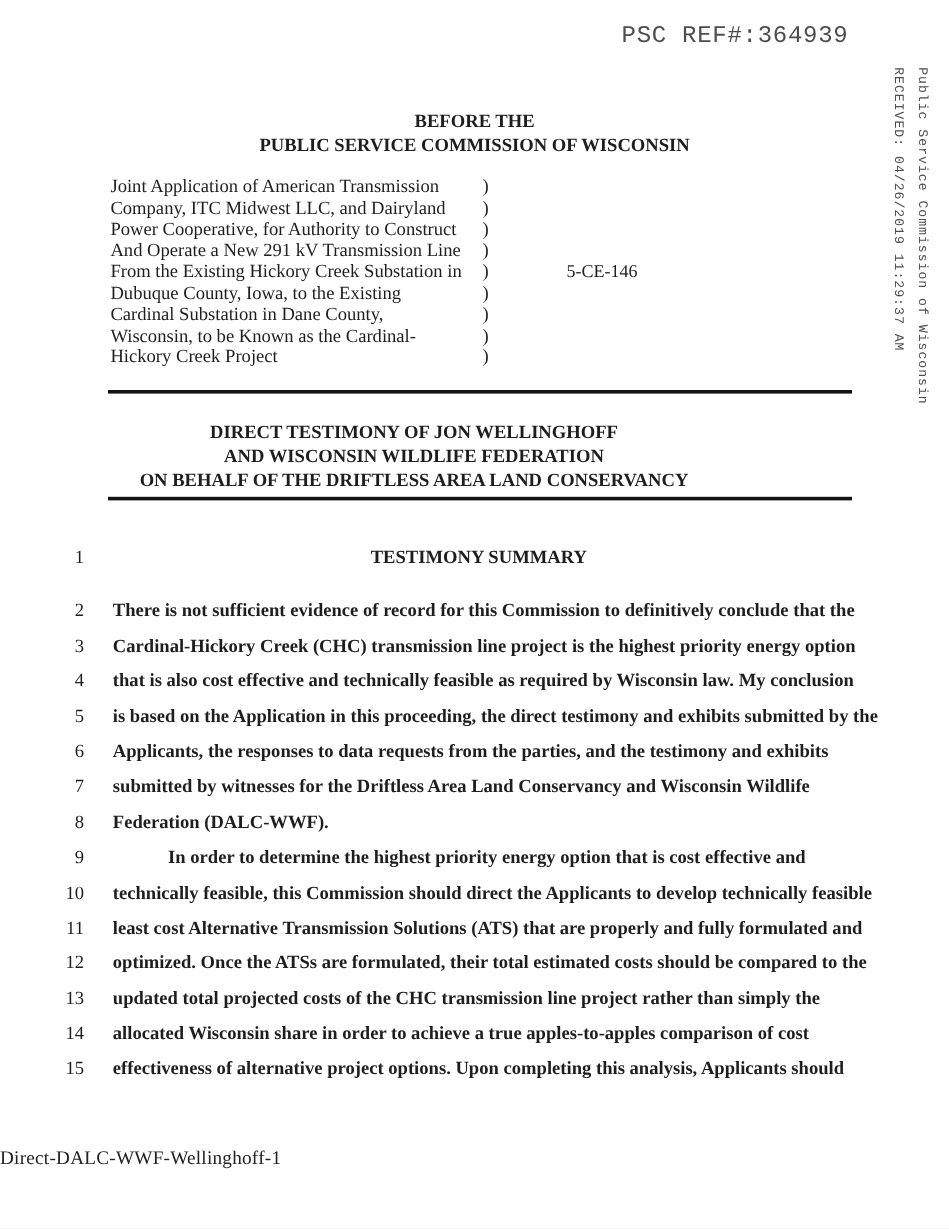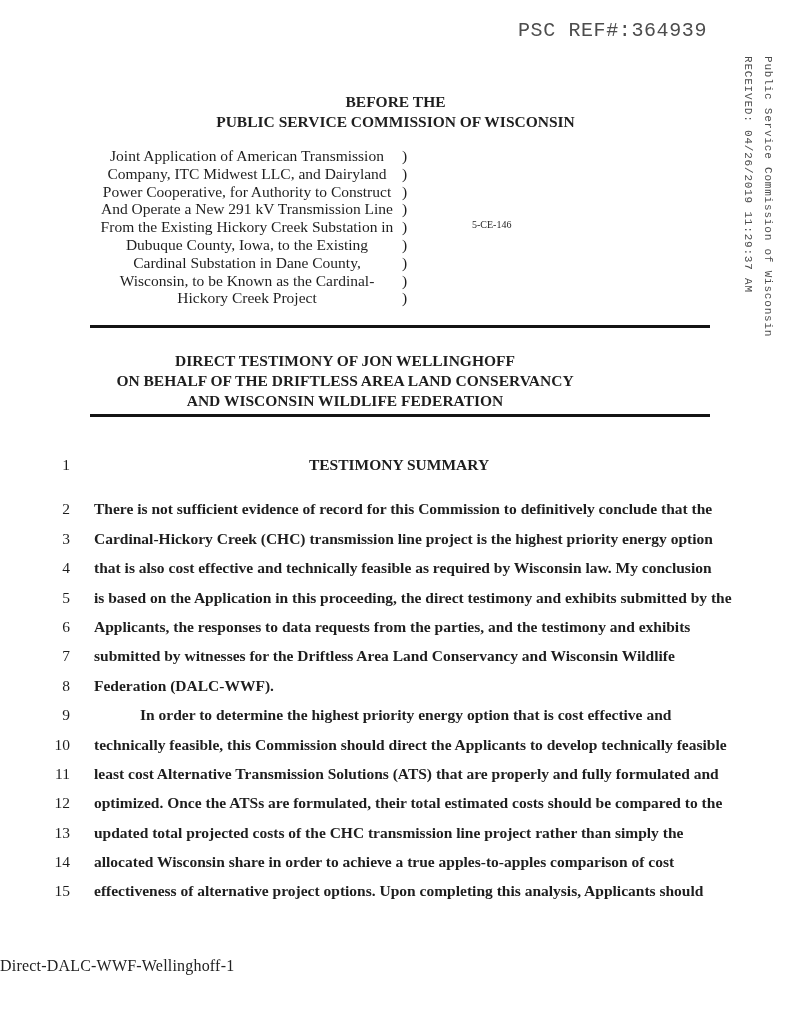--- a/index.html
+++ b/index.html
@@ -56,27 +56,27 @@
     left: 92px;
     width: 560px;
     font-size: 15.5px;
   }
   .cap-row {
     display: flex;
     height: 17.8px;
     line-height: 17.8px;
     white-space: nowrap;
   }
-  .cap-text { width: 310px; text-align: center; }
+  .cap-text { width: 310px; }
   .cap-paren { width: 20px; }
   .docket {
     position: absolute;
     left: 380px;
     top: 72px;
-    font-size: 10px;
+    font-size: 15px;
   }
   
   .rule {
     position: absolute;
     left: 90px;
     width: 620px;
     height: 3px;
     background: #141414;
   }
   .rule-top { top: 325px; }
@@ -190,22 +190,22 @@
       <span class="cap-text">Hickory Creek Project</span>
       <span class="cap-paren">)</span>
     </div>
     <span class="docket">5-CE-146</span>
   </div>
 
   <div class="rule rule-top"></div>
 
   <div class="doc-title">
     <div>DIRECT TESTIMONY OF JON WELLINGHOFF</div>
+    <div>AND WISCONSIN WILDLIFE FEDERATION</div>
     <div>ON BEHALF OF THE DRIFTLESS AREA LAND CONSERVANCY</div>
-    <div>AND WISCONSIN WILDLIFE FEDERATION</div>
   </div>
 
   <div class="rule rule-bottom"></div>
 
   <div class="body-block">
     <div class="line-row heading-row">
       <span class="line-no">1</span>
       <span class="heading-text">TESTIMONY SUMMARY</span>
     </div>
     <div class="line-row">

